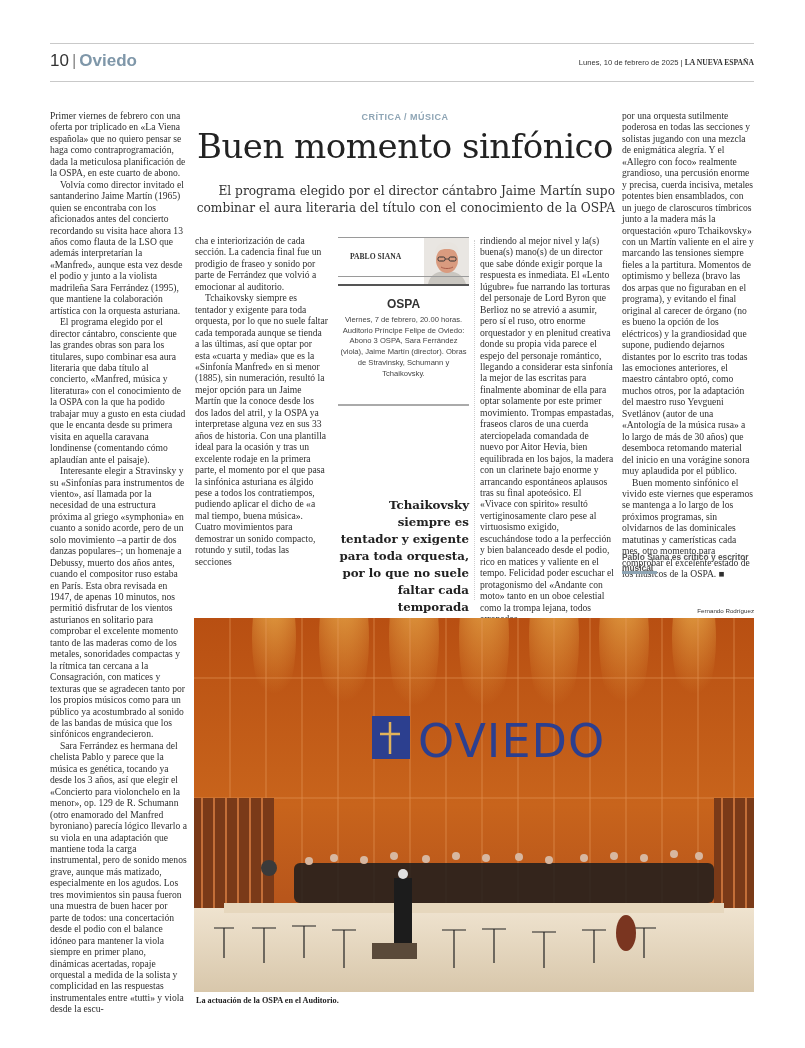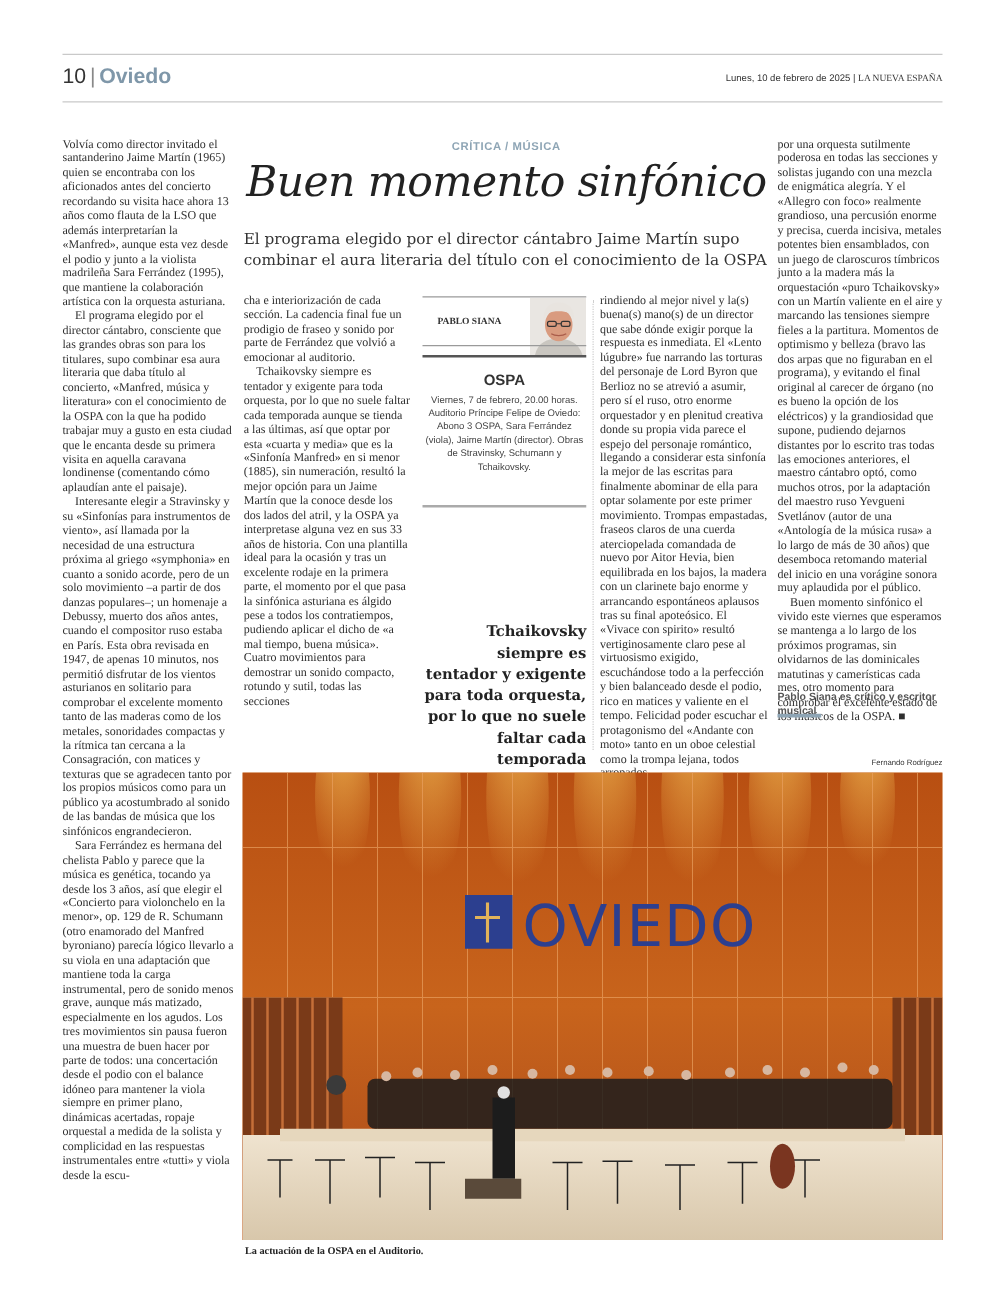--- a/index.html
+++ b/index.html
@@ -6,33 +6,33 @@
     body { width: 805px; height: 1048px; position: relative; overflow: hidden; color: #2a2a2a; }
 
     .rule { position: absolute; left: 50px; width: 704px; height: 1px; background: #c9c9c9; }
     #rule-top { top: 43px; }
     #rule-bottom { top: 81px; }
 
     #folio { position: absolute; left: 50px; top: 51px; font-family: "Liberation Sans", sans-serif; font-size: 17px; color: #333; text-align: center; }
     #folio .sep { color: #888; margin: 0 3px; }
     #folio .section { color: #7f97a9; font-weight: bold; }
     #dateline { position: absolute; right: 51px; top: 58px; font-family: "Liberation Sans", sans-serif; font-size: 7.6px; color: #333; }
-    #dateline .paper { font-family: "Liberation Serif", serif; font-weight: normal; }
+    #dateline .paper { font-family: "Liberation Serif", serif; font-weight: bold; }
 
     .col { position: absolute; font-family: "Liberation Serif", serif; font-size: 9.6px; line-height: 11.45px; color: #2f2f2f; text-align: left; }
     .col p { margin: 0; text-indent: 0; }
     .col p + p { text-indent: 10px; }
     #col1 { left: 50px; top: 110px; width: 137px; }
     #col2 { left: 195px; top: 235px; width: 133px; }
     #col4 { left: 480px; top: 235px; width: 134px; }
     #col5 { left: 622px; top: 110px; width: 133px; }
 
     #kicker { position: absolute; left: 195px; width: 420px; top: 112px; text-align: center; font-family: "Liberation Sans", sans-serif; font-weight: bold; font-size: 9px; letter-spacing: 0.5px; color: #8ea5b5; }
-    #headline { position: absolute; left: 195px; width: 420px; top: 126px; text-align: center; font-family: "DejaVu Serif", serif; font-style: italic; font-size: 34px; color: #222; letter-spacing: -0.5px; }
-    #subhead { position: absolute; left: 195px; width: 420px; top: 183px; text-align: left; font-family: "DejaVu Serif", serif; font-size: 12.2px; line-height: 17px; color: #333; }
+    #headline { position: absolute; left: 195px; width: 420px; top: 126px; text-align: center; font-family: "DejaVu Serif", serif; font-size: 34px; color: #222; letter-spacing: -0.5px; }
+    #subhead { position: absolute; left: 195px; width: 420px; top: 183px; text-align: right; font-family: "DejaVu Serif", serif; font-size: 12.2px; line-height: 17px; color: #333; }
 
     #byline-box { position: absolute; left: 338px; top: 237px; width: 131px; height: 46px; border-top: 1px solid #9a9a9a; border-bottom: 2px solid #555; }
     #byline-name { position: absolute; left: 12px; top: 14px; font-family: Liberation Serif, serif; font-weight: bold; font-size: 7.6px; color: #333; }
     #author-photo { position: absolute; right: 0; top: 0; width: 45px; height: 46px; overflow: hidden; }
 
     #info-box { position: absolute; left: 338px; top: 276px; width: 131px; border-top: 1px solid #9a9a9a; padding-top: 20px; height: 107px; border-bottom: 2px solid #aaa; text-align: center; font-family: "Liberation Sans", sans-serif; }
     #info-title { font-weight: bold; font-size: 12px; color: #333; margin-bottom: 4px; }
     #info-text { font-size: 7.6px; line-height: 10.7px; color: #444; }
 
     #pullquote { position: absolute; left: 338px; top: 497px; width: 131px; text-align: right; font-family: "DejaVu Serif", serif; font-weight: bold; font-size: 11.8px; line-height: 17px; color: #222; }
@@ -57,20 +57,21 @@
 <div id="dateline">
   <span>Lunes, 10 de febrero de 2025</span> | <span class="paper">LA NUEVA ESPAÑA</span>
 </div>
 <div class="rule" id="rule-bottom"></div>
 
 <div id="kicker">CRÍTICA / MÚSICA</div>
 <div id="headline">Buen momento sinfónico</div>
 <div id="subhead">El programa elegido por el director cántabro Jaime Martín supo combinar el aura literaria del título con el conocimiento de la OSPA</div>
 
 <div class="col" id="col1">
+  <p>Primer viernes de febrero con una oferta por triplicado en «La Viena española» que no quiero pensar se haga como contraprogramación, dada la meticulosa planificación de la OSPA, en este cuarto de abono.</p>
   <p>Volvía como director invitado el santanderino Jaime Martín (1965) quien se encontraba con los aficionados antes del concierto recordando su visita hace ahora 13 años como flauta de la LSO que además interpretarían la «Manfred», aunque esta vez desde el podio y junto a la violista madrileña Sara Ferrández (1995), que mantiene la colaboración artística con la orquesta asturiana.</p>
   <p>El programa elegido por el director cántabro, consciente que las grandes obras son para los titulares, supo combinar esa aura literaria que daba título al concierto, «Manfred, música y literatura» con el conocimiento de la OSPA con la que ha podido trabajar muy a gusto en esta ciudad que le encanta desde su primera visita en aquella caravana londinense (comentando cómo aplaudían ante el paisaje).</p>
   <p>Interesante elegir a Stravinsky y su «Sinfonías para instrumentos de viento», así llamada por la necesidad de una estructura próxima al griego «symphonia» en cuanto a sonido acorde, pero de un solo movimiento –a partir de dos danzas populares–; un homenaje a Debussy, muerto dos años antes, cuando el compositor ruso estaba en París. Esta obra revisada en 1947, de apenas 10 minutos, nos permitió disfrutar de los vientos asturianos en solitario para comprobar el excelente momento tanto de las maderas como de los metales, sonoridades compactas y la rítmica tan cercana a la Consagración, con matices y texturas que se agradecen tanto por los propios músicos como para un público ya acostumbrado al sonido de las bandas de música que los sinfónicos engrandecieron.</p>
   <p>Sara Ferrández es hermana del chelista Pablo y parece que la música es genética, tocando ya desde los 3 años, así que elegir el «Concierto para violonchelo en la menor», op. 129 de R. Schumann (otro enamorado del Manfred byroniano) parecía lógico llevarlo a su viola en una adaptación que mantiene toda la carga instrumental, pero de sonido menos grave, aunque más matizado, especialmente en los agudos. Los tres movimientos sin pausa fueron una muestra de buen hacer por parte de todos: una concertación desde el podio con el balance idóneo para mantener la viola siempre en primer plano, dinámicas acertadas, ropaje orquestal a medida de la solista y complicidad en las respuestas instrumentales entre «tutti» y viola desde la escu-</p>
 </div>
 
 <div class="col" id="col2">
   <p>cha e interiorización de cada sección. La cadencia final fue un prodigio de fraseo y sonido por parte de Ferrández que volvió a emocionar al auditorio.</p>
   <p>Tchaikovsky siempre es tentador y exigente para toda orquesta, por lo que no suele faltar cada temporada aunque se tienda a las últimas, así que optar por esta «cuarta y media» que es la «Sinfonía Manfred» en si menor (1885), sin numeración, resultó la mejor opción para un Jaime Martín que la conoce desde los dos lados del atril, y la OSPA ya interpretase alguna vez en sus 33 años de historia. Con una plantilla ideal para la ocasión y tras un excelente rodaje en la primera parte, el momento por el que pasa la sinfónica asturiana es álgido pese a todos los contratiempos, pudiendo aplicar el dicho de «a mal tiempo, buena música». Cuatro movimientos para demostrar un sonido compacto, rotundo y sutil, todas las secciones</p>
 </div>

